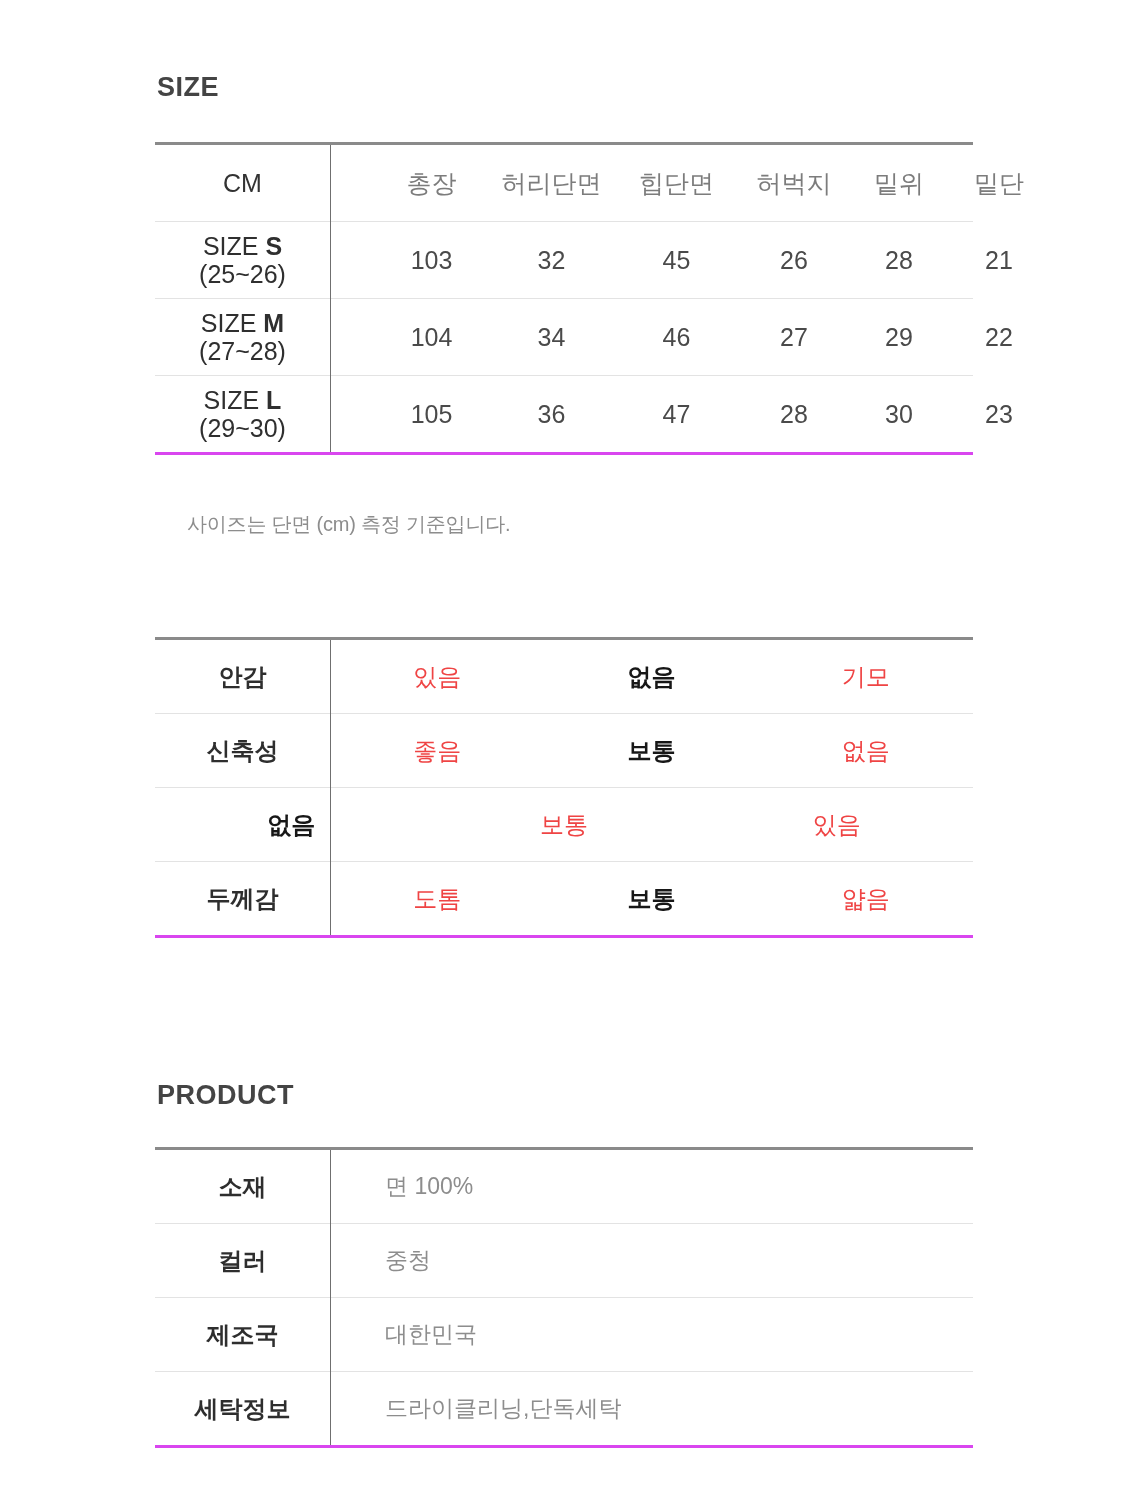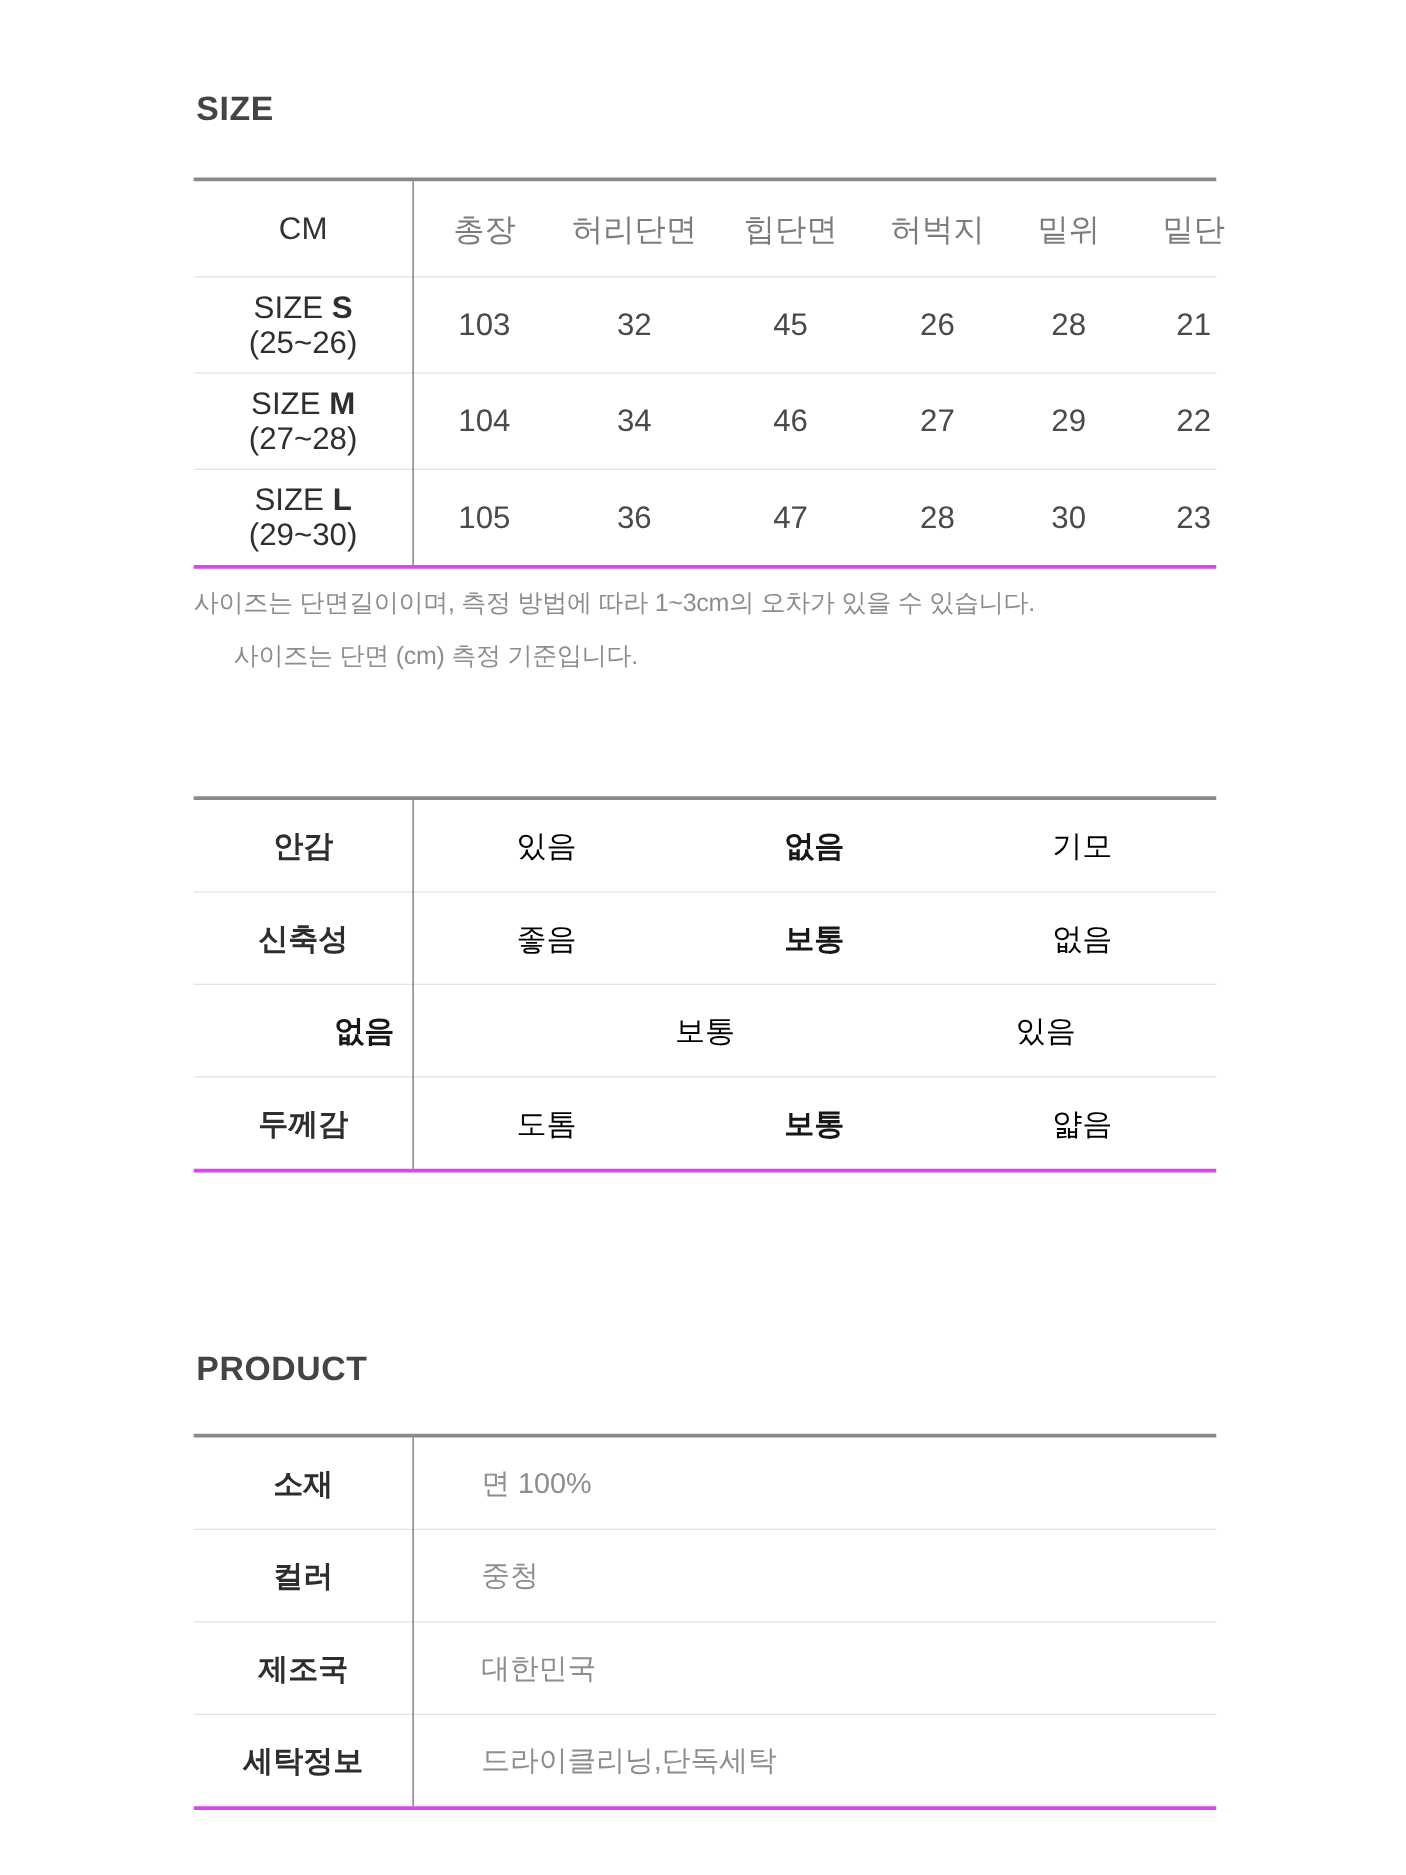--- a/index.html
+++ b/index.html
@@ -82,21 +82,21 @@
 
   
   #size-table { top: 142px; }
   #size-table .row.head { height: 76px; }
   #size-table .row.body { height: 76px; }
   #size-table .lbl-cell { font-size: 25px; }
   #size-table .head .lbl-cell { font-size: 25px; color: #333; }
   #size-table .size-name { font-size: 25px; line-height: 1.12; color: #2f2f2f; }
   #size-table .size-name b { font-weight: bold; }
   #size-table .size-range { font-size: 25px; line-height: 1.12; color: #2f2f2f; }
-  #size-table .val-area { padding-left: 0; }
+  #size-table .val-area { padding-left: 0; margin-left: 44px; }
   #size-table .m-cell {
     text-align: center;
     font-size: 25px;
     color: #7c7c7c;
   }
   #size-table .body .m-cell { color: #4a4a4a; }
   
   #size-table .c0 { flex: 0 0 115px; }
   #size-table .c1 { flex: 0 0 125px; }
   #size-table .c2 { flex: 0 0 125px; }
@@ -117,21 +117,21 @@
   #note-2 { top: 511px; margin-left: 32px; }
 
   
   #fabric-table { top: 637px; }
   #fabric-table .row { height: 73px; }
   #fabric-table .lbl-cell { font-size: 24px; font-weight: bold; color: #2e2e2e; }
   #fabric-table .opt {
     flex: 1 1 0;
     text-align: center;
     font-size: 24px;
-    color: #000000;
+    color: #ef4444;
   }
   #fabric-table .opt.selected {
     color: #171717;
     font-weight: bold;
   }
 
   
   #product-table { top: 1147px; }
   #product-table .row { height: 73px; }
   #product-table .lbl-cell { font-size: 24px; font-weight: bold; color: #2e2e2e; text-align: right; }
@@ -204,21 +204,20 @@
         <div class="m-cell c0">105</div>
         <div class="m-cell c1">36</div>
         <div class="m-cell c2">47</div>
         <div class="m-cell c3">28</div>
         <div class="m-cell c4">30</div>
         <div class="m-cell c5">23</div>
       </div>
     </div>
   </div>
 
-  <div class="note" id="note-1">사이즈는 단면길이이며, 측정 방법에 따라 1~3cm의 오차가 있을 수 있습니다.</div>
   <div class="note" id="note-2">사이즈는 단면 (cm) 측정 기준입니다.</div>
 
   <div class="tbl" id="fabric-table">
     <div class="vdivider"></div>
 
     <div class="row">
       <div class="lbl-cell">안감</div>
       <div class="val-area">
         <div class="opt">있음</div>
         <div class="opt selected">없음</div>

